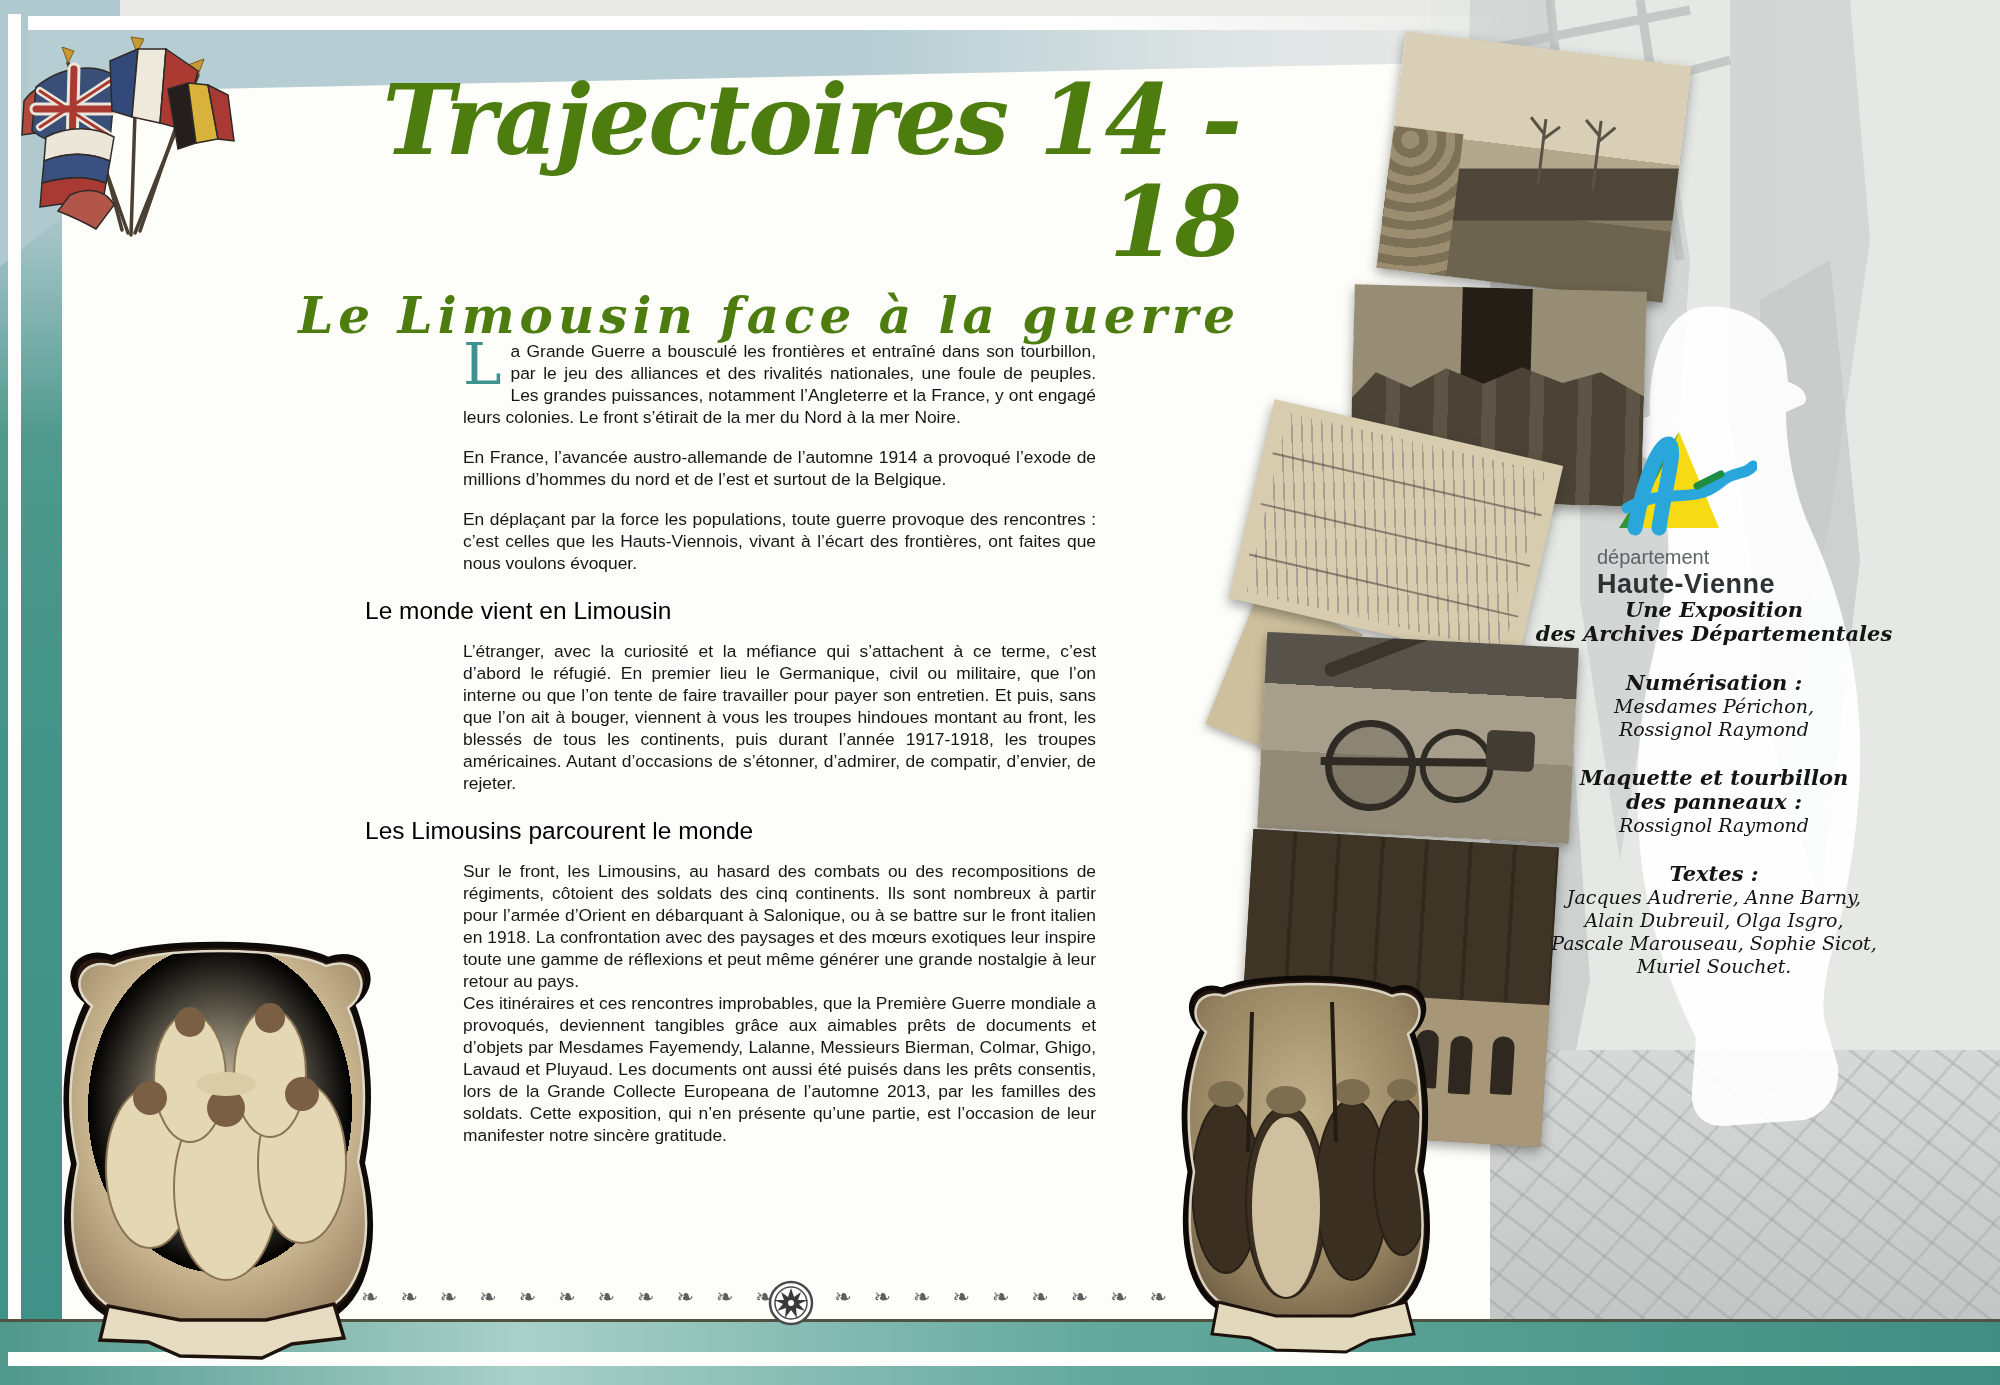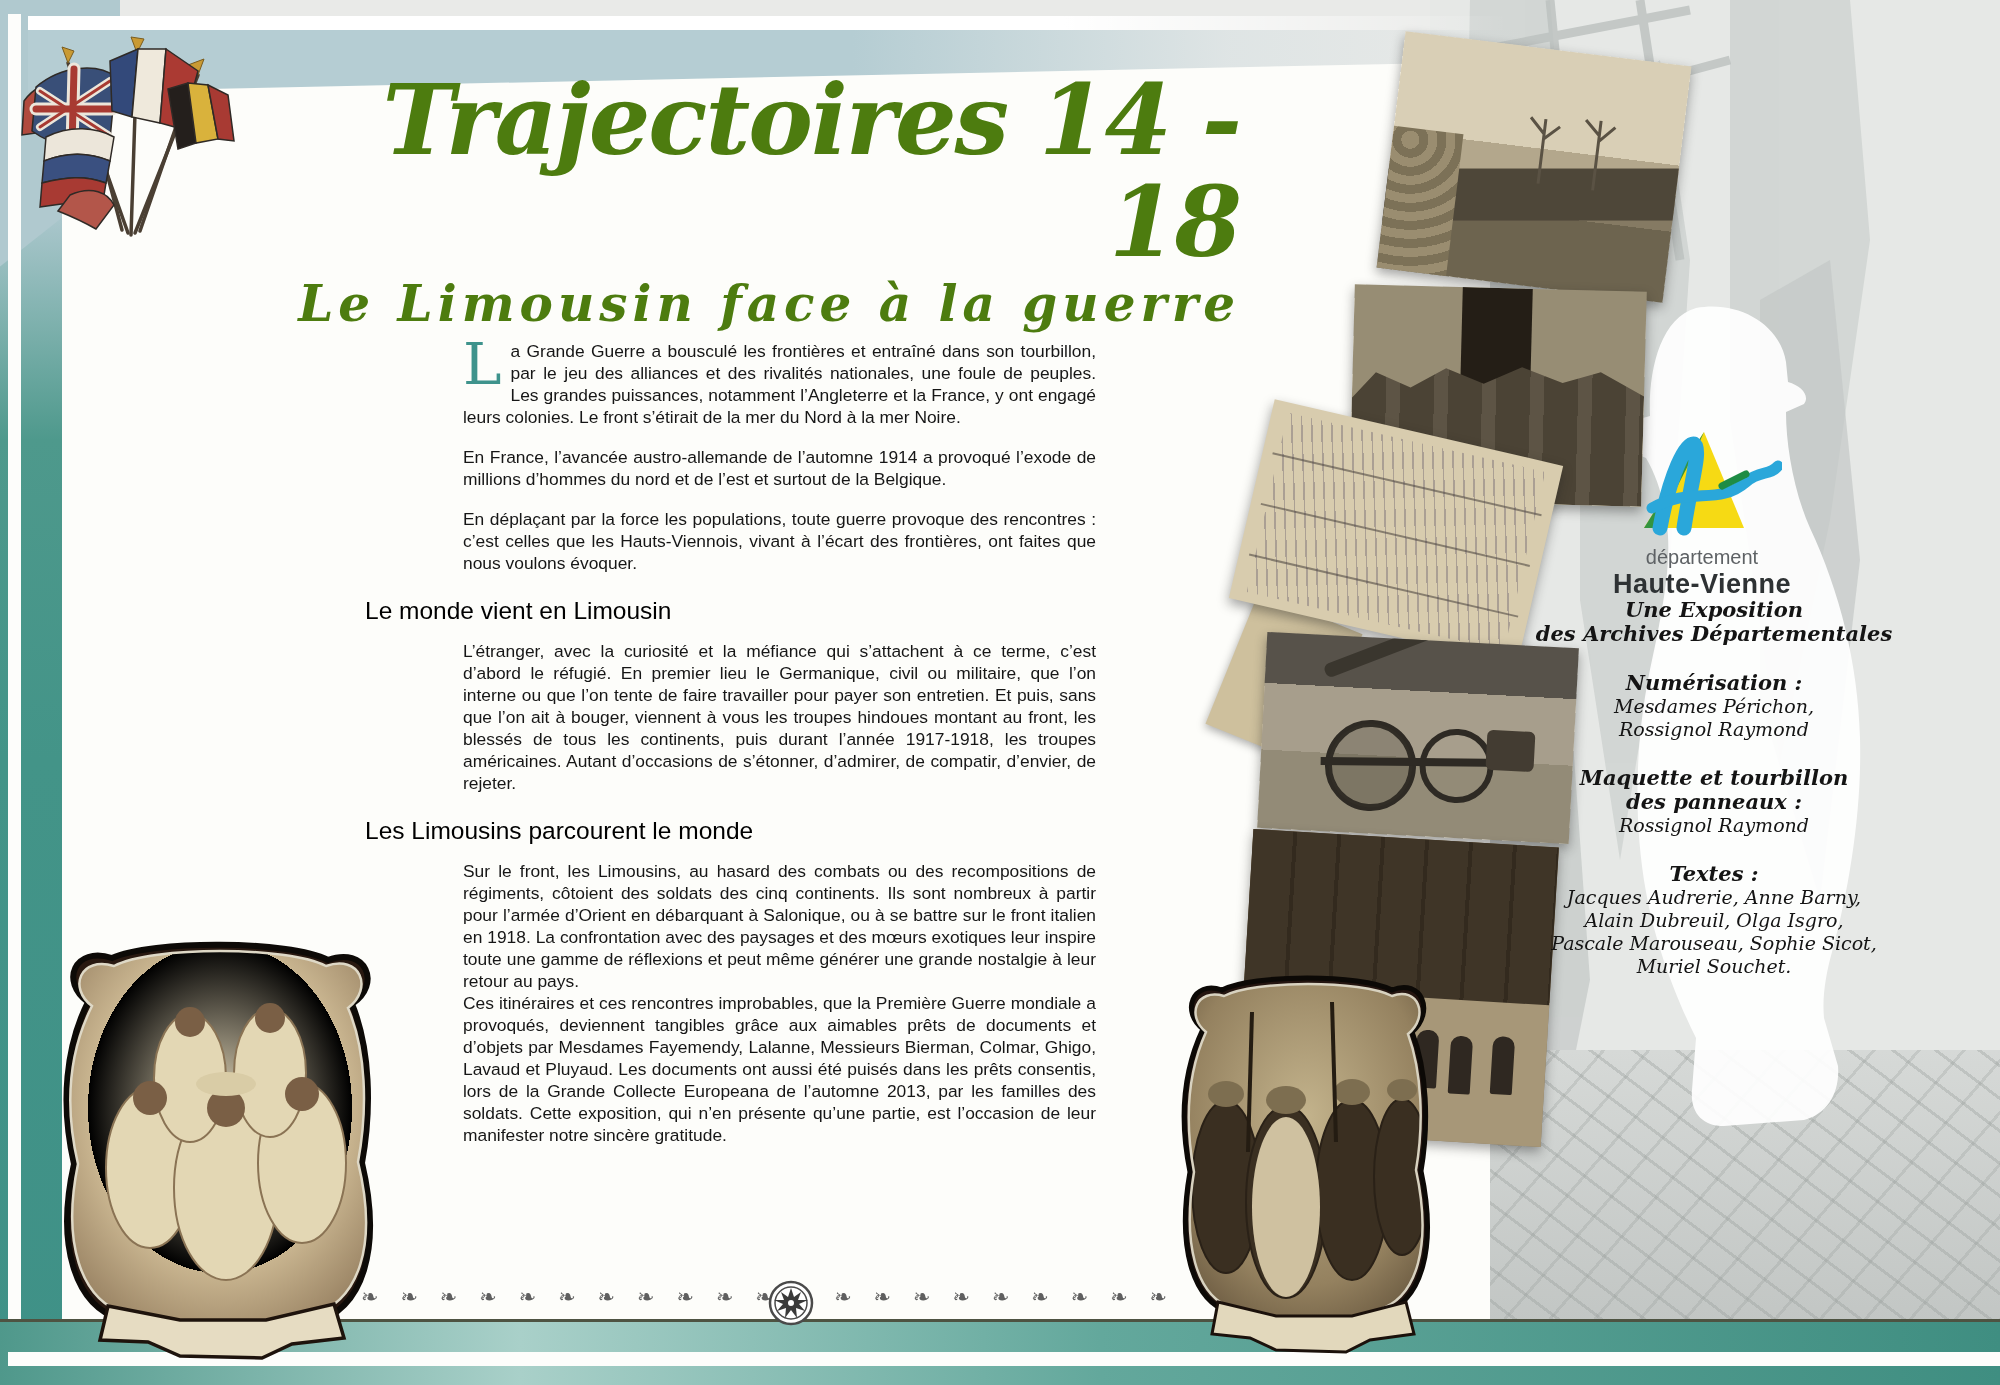--- a/index.html
+++ b/index.html
@@ -32,21 +32,21 @@
   
   .sheet{left:62px;top:62px;width:1428px;height:1257px;background:#fdfdfa;z-index:3;
     clip-path:polygon(0 30px,100% 0,100% 100%,0 100%);
     box-shadow:0 0 22px rgba(40,50,50,.25);}
 
   
   .title-block{left:230px;top:70px;width:1010px;text-align:right;z-index:6;color:#4d7c0f;}
   .main-title{font-family:"DejaVu Serif",serif;font-style:italic;font-weight:bold;
     font-size:97px;line-height:1.05;letter-spacing:-2px;}
   .sub-title{font-family:"DejaVu Serif",serif;font-style:italic;font-weight:bold;
-    font-size:50px;letter-spacing:5px;}
+    font-size:50px;letter-spacing:5px;margin-top:12px;}
 
   
   .article{left:365px;top:340px;width:731px;z-index:6;color:#161616;
     font-size:17.4px;line-height:22px;}
   .article p{margin:0 0 18px 98px;text-align:justify;}
   .article p.cont{margin-bottom:0;}
   .article h2{margin:22px 0 14px 0;font-size:24.5px;font-weight:500;color:#000;line-height:30px;}
   .dropcap{float:left;font-family:"DejaVu Serif",serif;font-size:58px;line-height:44px;
     color:#3e938c;margin:2px 9px 0 0;font-weight:400;}
 
@@ -75,21 +75,21 @@
     background:linear-gradient(180deg,#57524a 0 26%,#a79e8c 26% 60%,#938b77 60% 100%);}
   .ph-train{left:1244px;top:838px;width:306px;height:300px;transform:rotate(3.5deg);
     background:linear-gradient(180deg,#473b2b 0 52%,#a4937311 52%,#a79778 52% 100%),#8a7a5e;}
   .ph-train .car{position:absolute;left:0;top:0;width:306px;height:158px;
     background:repeating-linear-gradient(90deg,#3f3527 0 40px,#332a1e 40px 44px);}
   .ph-train .fig{position:absolute;bottom:60px;width:22px;height:58px;border-radius:10px 10px 2px 2px;background:#2f2821;}
   .ph-train .fig.w{background:#e4dbc4;}
 
   
   .silhouette{left:1528px;top:296px;width:390px;height:850px;z-index:4;}
-  .logo-block{left:1597px;top:424px;width:210px;text-align:center;z-index:7;}
+  .logo-block{left:1597px;top:424px;width:210px;z-index:7;}
   .logo-dept{font-size:20px;color:#5e6265;margin-top:0;}
   .logo-name{font-size:27px;font-weight:bold;color:#2e3234;letter-spacing:.5px;}
   .credits{left:1518px;top:598px;width:392px;z-index:7;text-align:center;
     font-family:"DejaVu Serif",serif;font-style:italic;color:#141414;}
   .credits .grp{margin-bottom:25px;font-style:italic;}
   .credits .lbl{font-weight:bold;font-size:21px;line-height:24px;}
   .credits .nm{font-size:19px;line-height:23px;}
 
   
   .filigree{left:85px;top:1280px;width:1105px;height:34px;z-index:6;overflow:hidden;

